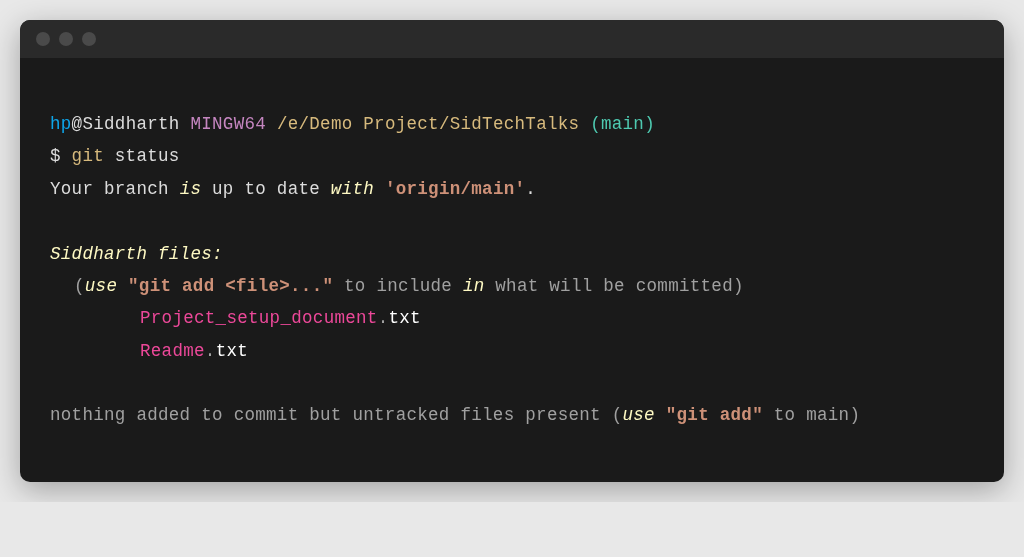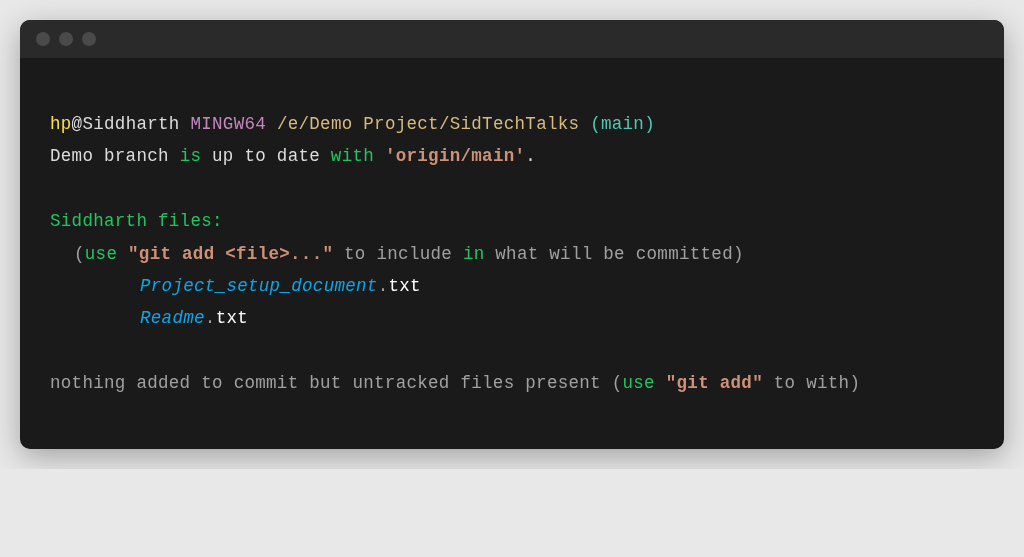--- a/index.html
+++ b/index.html
@@ -35,61 +35,62 @@
       border-radius: 50%;
       background: #4a4a4a;
     }
     .terminal-body {
       padding: 50px 30px 50px 30px;
       font-size: 17.5px;
       line-height: 1.85;
       letter-spacing: 0.3px;
       color: #d4d4d4;
     }
-    .c-green { color: #fde047; }
+    .c-green { color: #0ea5e9; }
     .c-purple { color: #c586c0; }
     .c-yellow { color: #d7ba7d; margin-top: 42px; }
     .c-teal { color: #4ec9b0; }
-    .c-blue { color: #22c55e; }
+    .c-blue { color: #fef9c3; font-style: italic; }
     .c-gray { color: #a0a0a0; }
     .c-white { color: #dcdcdc; }
     .c-str { color: #ce9178; font-weight: bold; }
-    .c-filename { color: #0ea5e9; font-style: italic; }
+    .c-filename { color: #ec4899; }
     .c-ext { color: #ffffff; }
     .c-dot { color: #a0a0a0; }
     .indent1 { display: inline-block; padding-left: 24px; }
     .indent2 { display: inline-block; padding-left: 90px; }
     .line { white-space: pre; }
     .blank { height: 1.85em; }
   </style>
 </head>
 <body>
 
 <div class="terminal-window">
   <div class="titlebar">
     <div class="traffic-light"></div>
     <div class="traffic-light"></div>
     <div class="traffic-light"></div>
   </div>
   <div class="terminal-body">
 
     <div class="line"><span class="c-green">hp</span><span class="c-white">@</span><span class="c-white">Siddharth</span><span> </span><span class="c-purple">MINGW64</span><span> </span><span class="c-yellow">/e/Demo Project/SidTechTalks</span><span> </span><span class="c-teal">(</span><span class="c-teal">main</span><span class="c-teal">)</span></div>
 
+    <div class="line"><span class="c-white">$ </span><span class="c-yellow">git</span><span class="c-white"> status</span></div>
 
 
-    <div class="line"><span class="c-white">Demo branch </span><span class="c-blue">is</span><span class="c-white"> up to date </span><span class="c-blue">with</span><span class="c-white"> </span><span class="c-str">'origin/main'</span><span class="c-white">.</span></div>
+    <div class="line"><span class="c-white">Your branch </span><span class="c-blue">is</span><span class="c-white"> up to date </span><span class="c-blue">with</span><span class="c-white"> </span><span class="c-str">'origin/main'</span><span class="c-white">.</span></div>
 
     <div class="blank"></div>
 
     <div class="line"><span class="c-blue">Siddharth files:</span></div>
 
     <div class="line"><span class="indent1"><span class="c-gray">(</span><span class="c-blue">use</span><span> </span><span class="c-str">"git add &lt;file&gt;..."</span><span class="c-gray"> to include </span><span class="c-blue">in</span><span class="c-gray"> what will be committed</span><span class="c-gray">)</span></span></div>
 
     <div class="line"><span class="indent2"><span class="c-filename">Project_setup_document</span><span class="c-dot">.</span><span class="c-ext">txt</span></span></div>
 
     <div class="line"><span class="indent2"><span class="c-filename">Readme</span><span class="c-dot">.</span><span class="c-ext">txt</span></span></div>
 
     <div class="blank"></div>
 
-    <div class="line"><span class="c-gray">nothing added to commit but untracked files present </span><span class="c-gray">(</span><span class="c-blue">use</span><span> </span><span class="c-str">"git add"</span><span class="c-gray"> to with</span><span class="c-gray">)</span></div>
+    <div class="line"><span class="c-gray">nothing added to commit but untracked files present </span><span class="c-gray">(</span><span class="c-blue">use</span><span> </span><span class="c-str">"git add"</span><span class="c-gray"> to main</span><span class="c-gray">)</span></div>
 
   </div>
 </div>
 
 </body></html>

